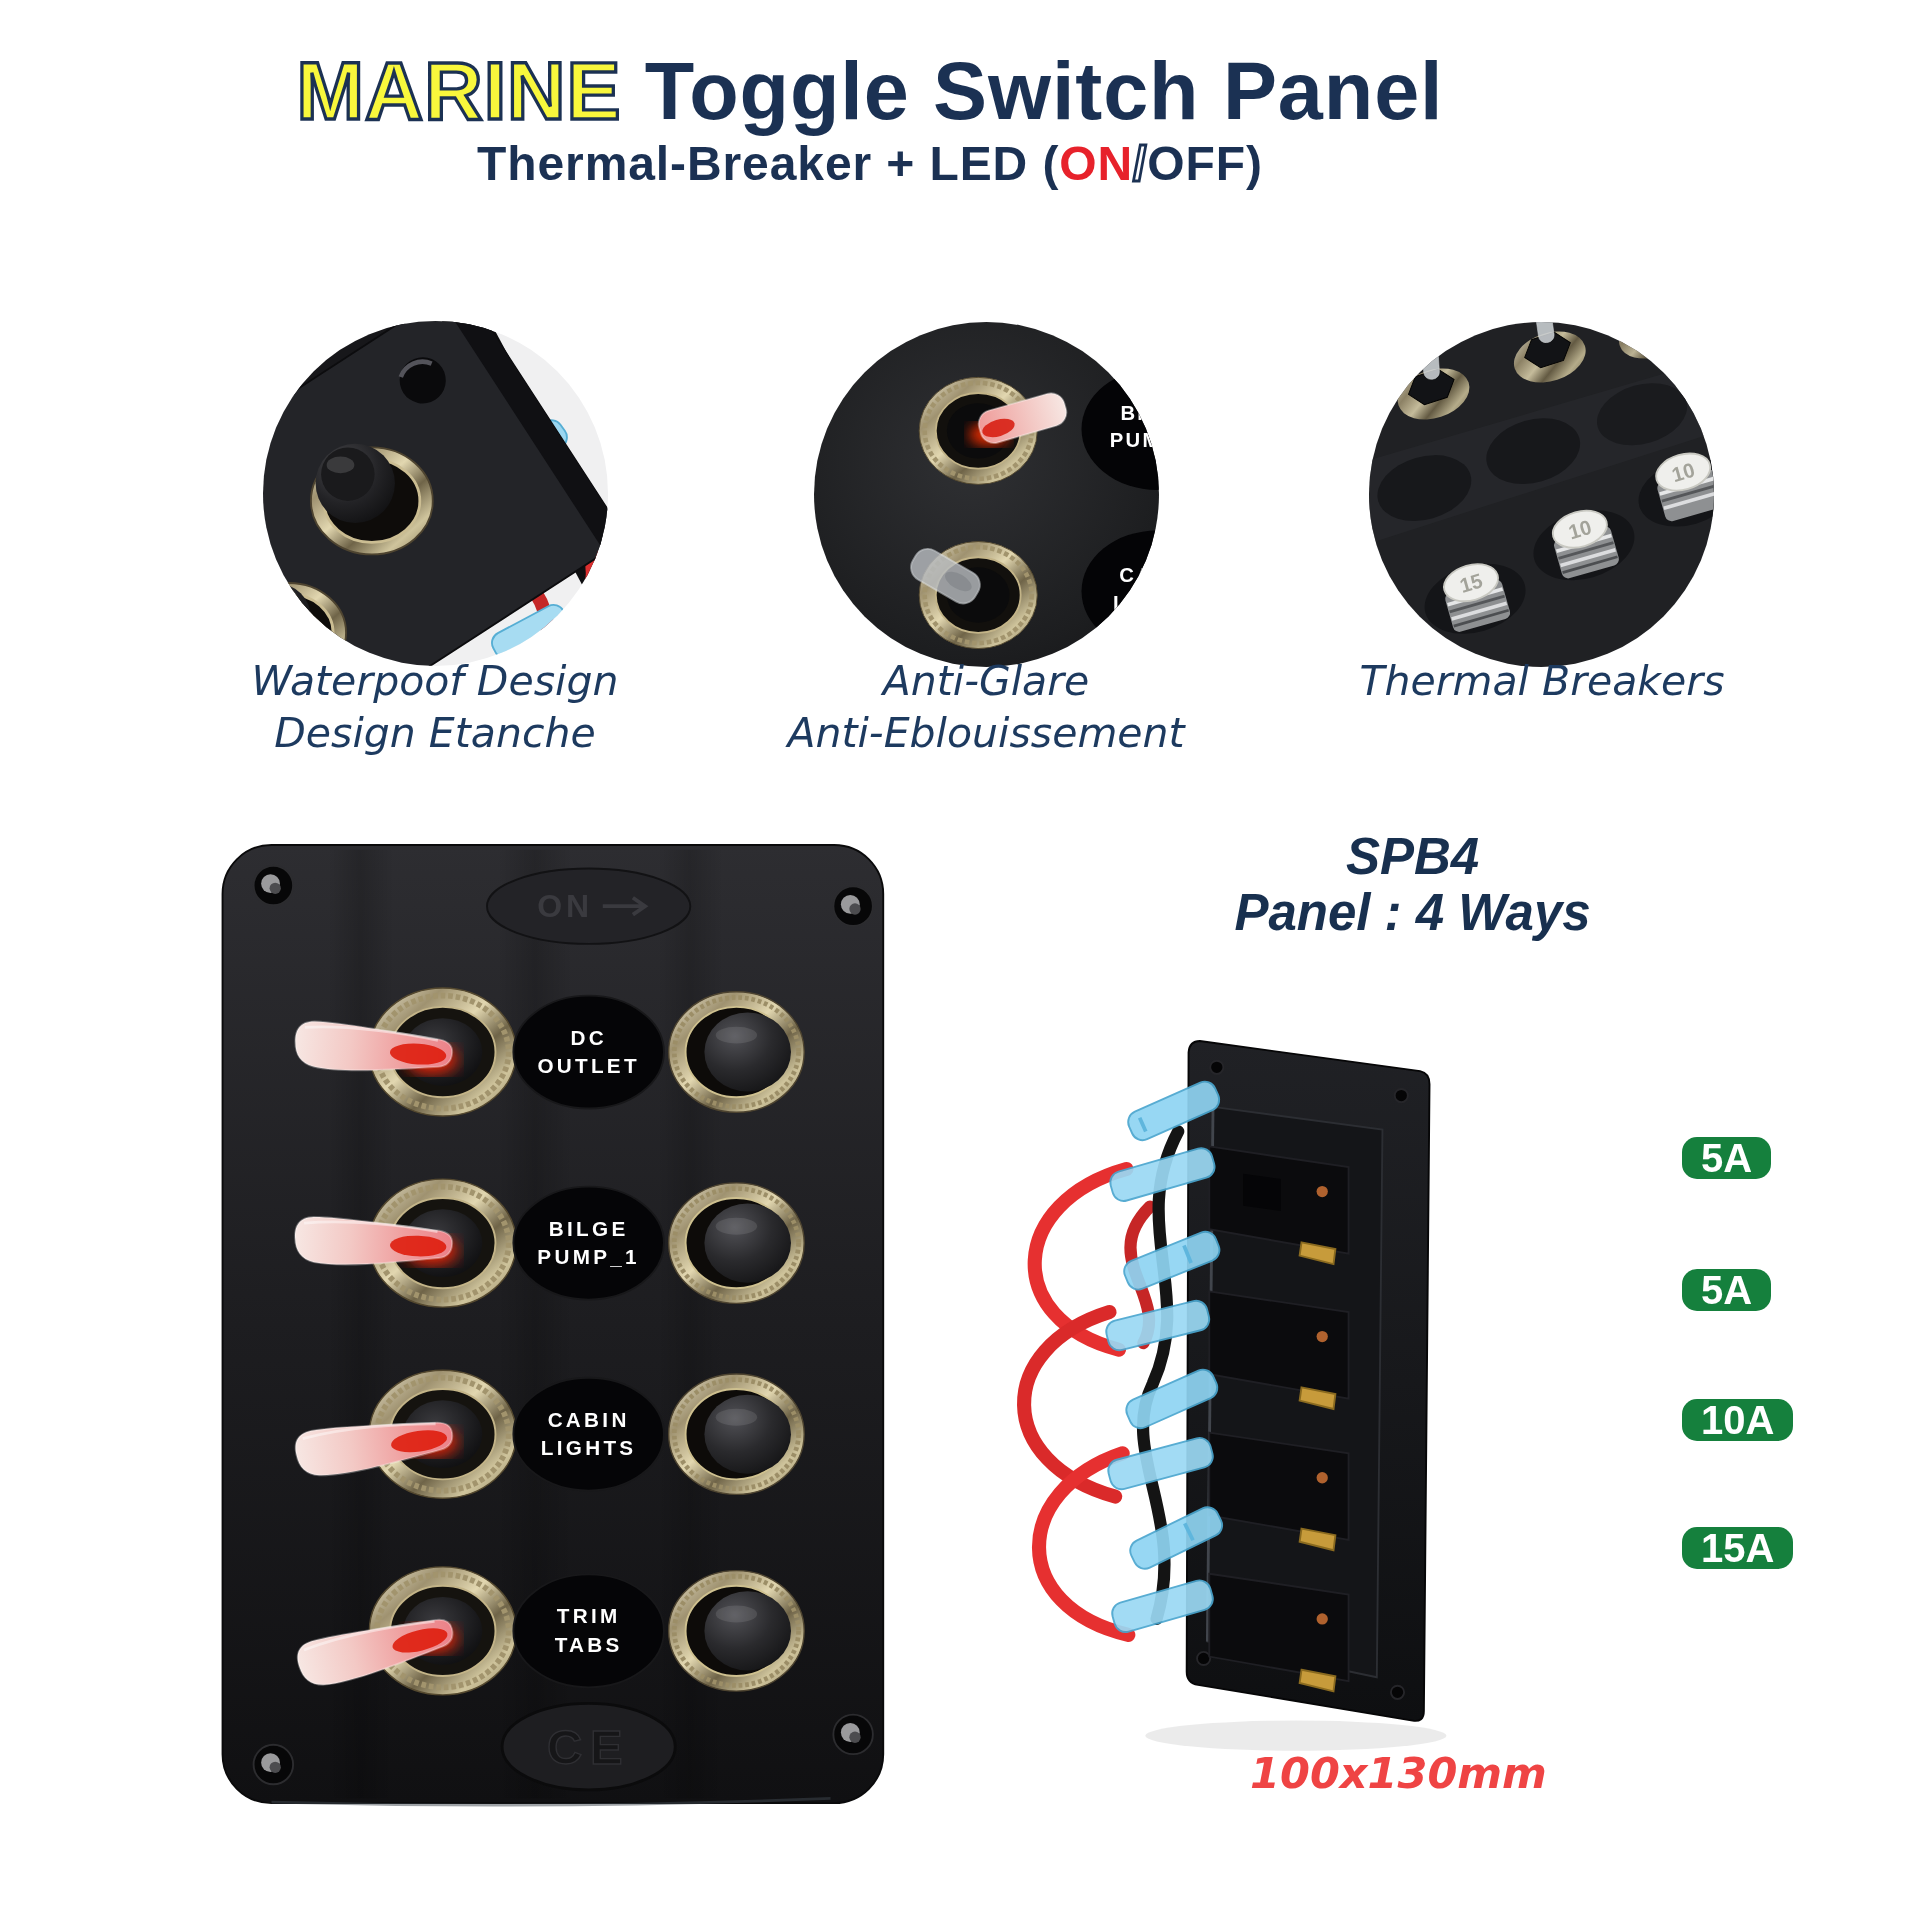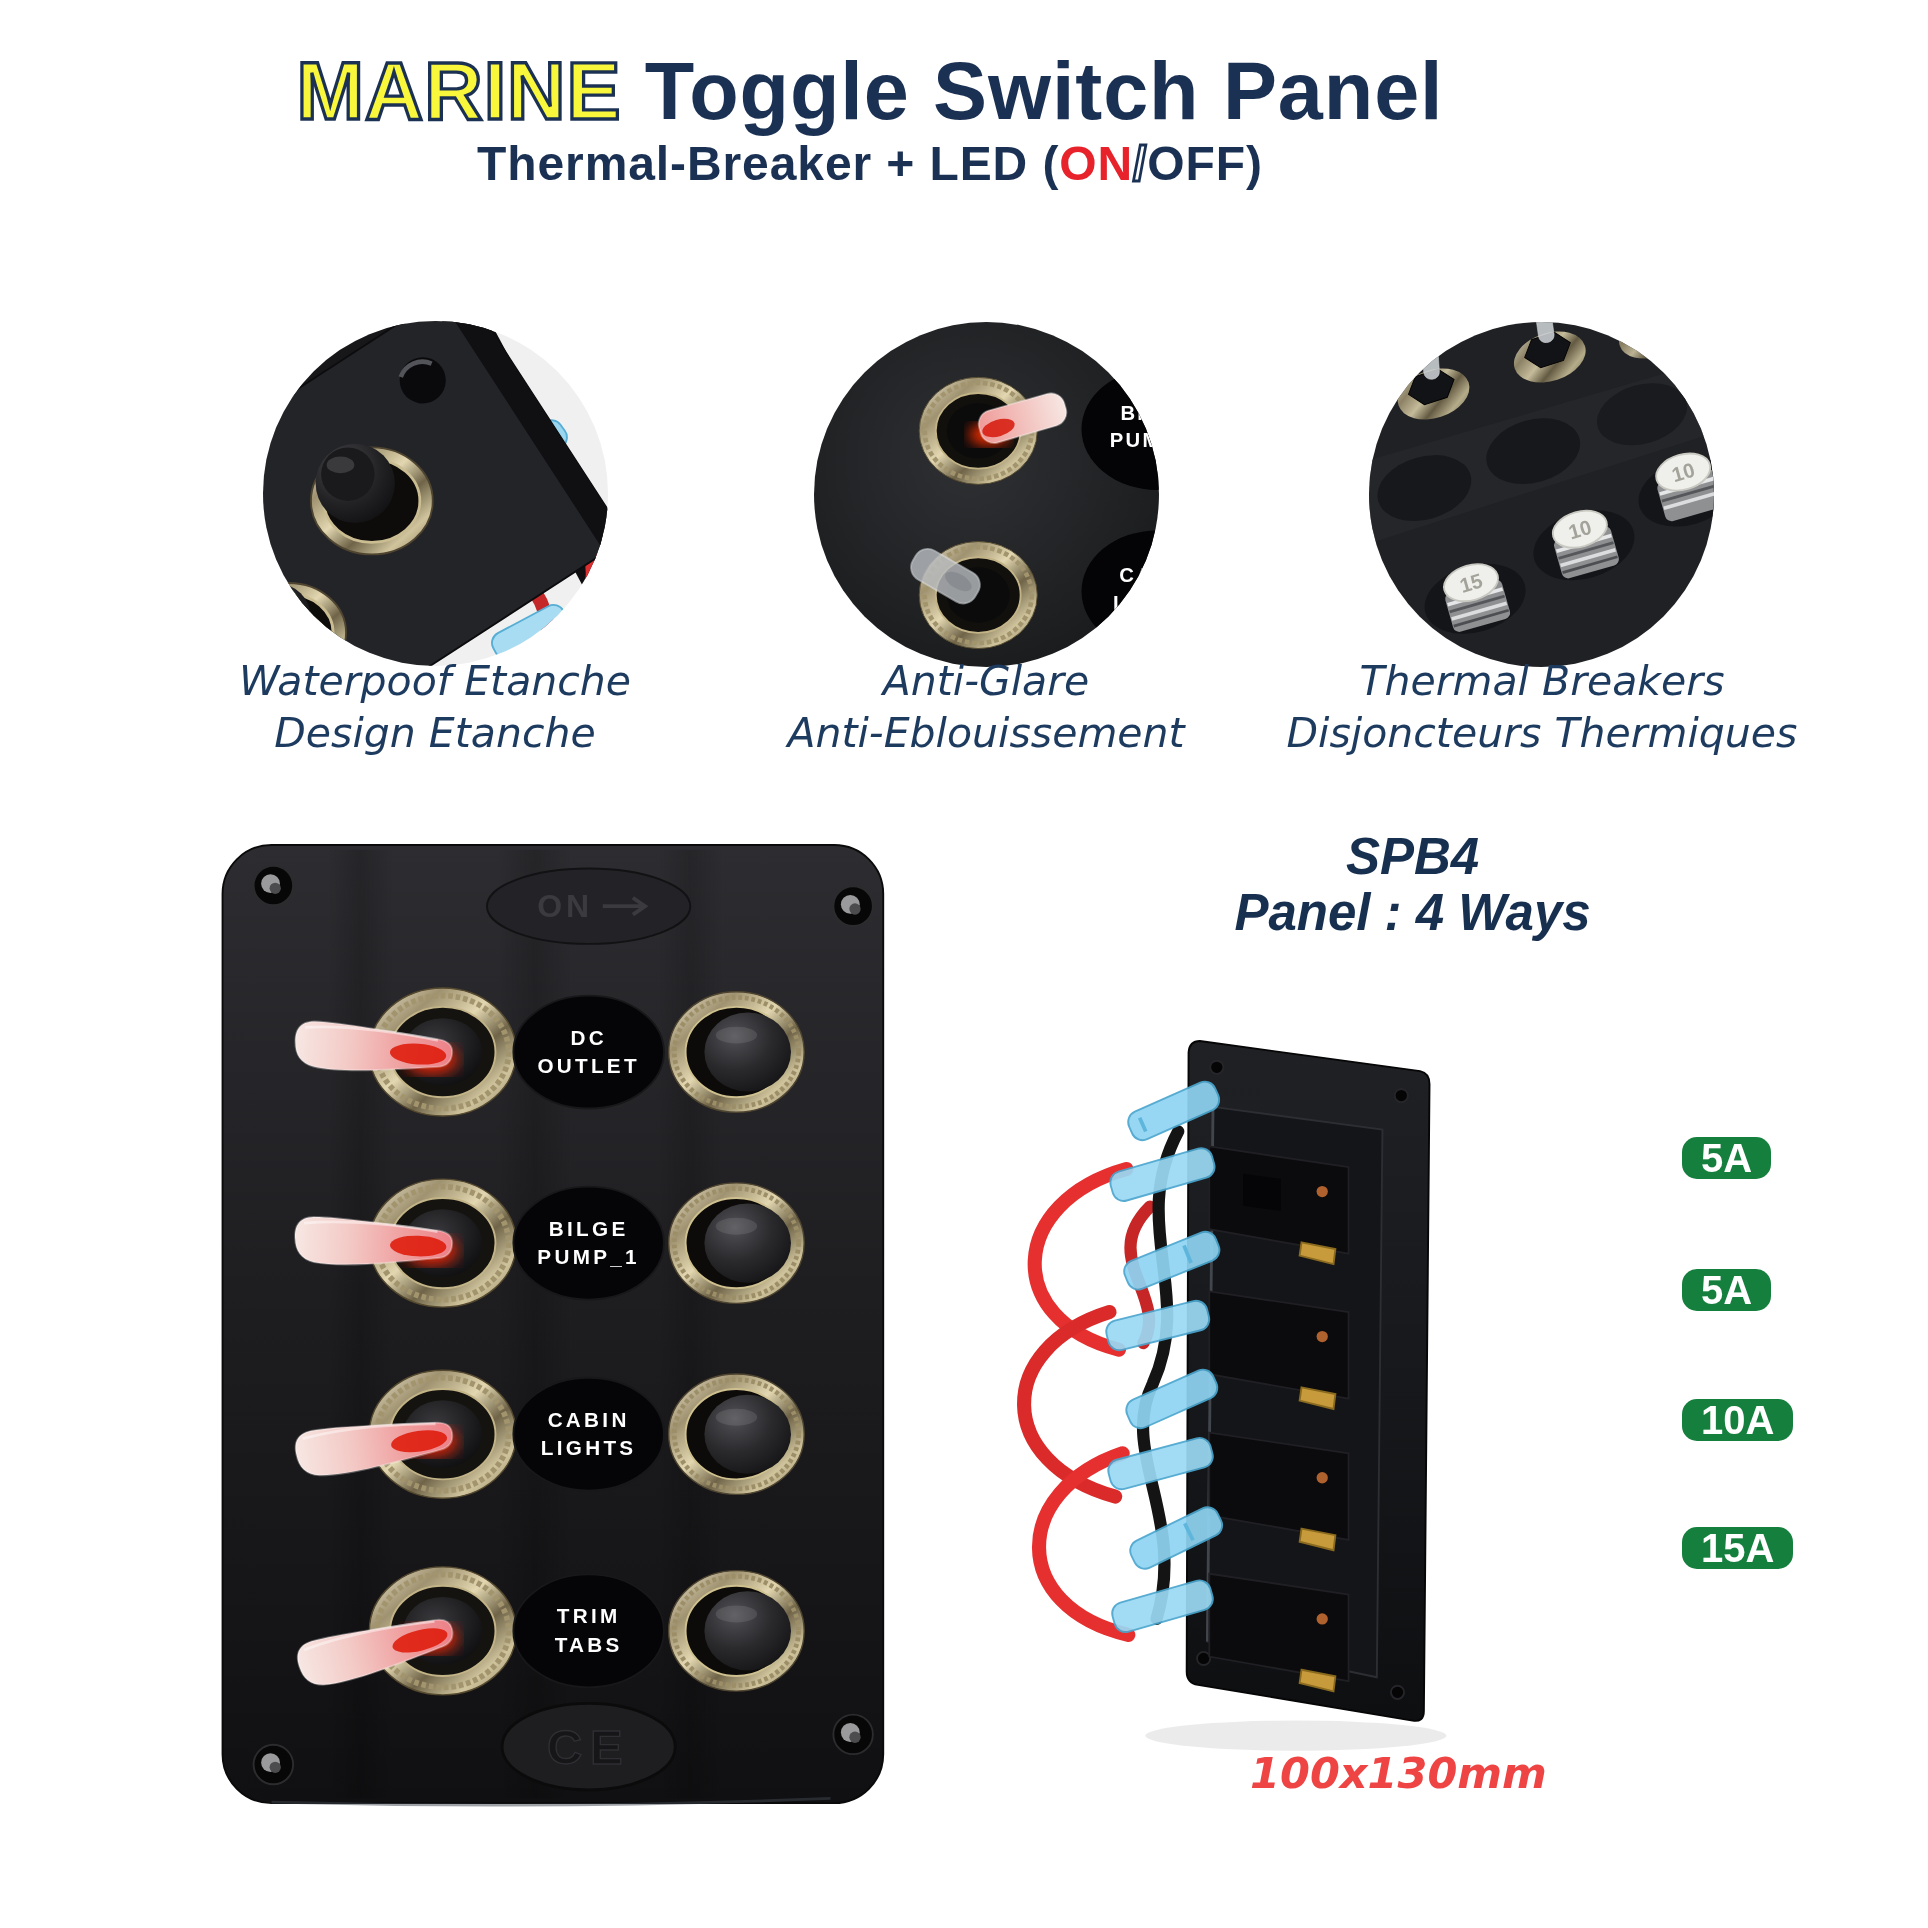--- a/index.html
+++ b/index.html
@@ -193,30 +193,29 @@
     <line x1="-31" y1="0" x2="31" y2="0" stroke="#e6e7e8" stroke-width="4"></line>
     <line x1="-31" y1="8" x2="31" y2="8" stroke="#55575a" stroke-width="3"></line>
     <line x1="-31" y1="16" x2="31" y2="16" stroke="#dcdddf" stroke-width="4"></line>
     <ellipse cx="0" cy="-16" rx="30" ry="19" fill="#efefec" stroke="#c9c9c2" stroke-width="2"></ellipse>
     <text x="0" y="-8" text-anchor="middle" font-size="22" font-weight="bold" fill="#a3a39a">10</text>
   </g>
 </svg>
 </div>
 
 <div class="abs feature-caption" style="left:143px;top:655px;">
-  <div>Waterpoof Etanche</div>
+  <div>Waterpoof Design</div>
   <div>Design Etanche</div>
 </div>
 <div class="abs feature-caption" style="left:694px;top:655px;">
   <div>Anti-Glare</div>
   <div>Anti-Eblouissement</div>
 </div>
 <div class="abs feature-caption" style="left:1250px;top:655px;">
   <div>Thermal Breakers</div>
-  <div>Disjoncteurs Thermiques</div>
 </div>
 
 <svg class="abs" style="left:215px;top:838px;" width="672" height="974" viewBox="0 0 714 1034">
   <defs>
     <linearGradient id="plateGrad" x1="0" y1="0" x2="0" y2="1">
       <stop offset="0" stop-color="#2d2d31"></stop>
         <stop offset=".5" stop-color="#1d1d20"></stop>
         <stop offset="1" stop-color="#101012"></stop>
     </linearGradient>
     <linearGradient id="ribGrad" x1="0" y1="0" x2="1" y2="0">

